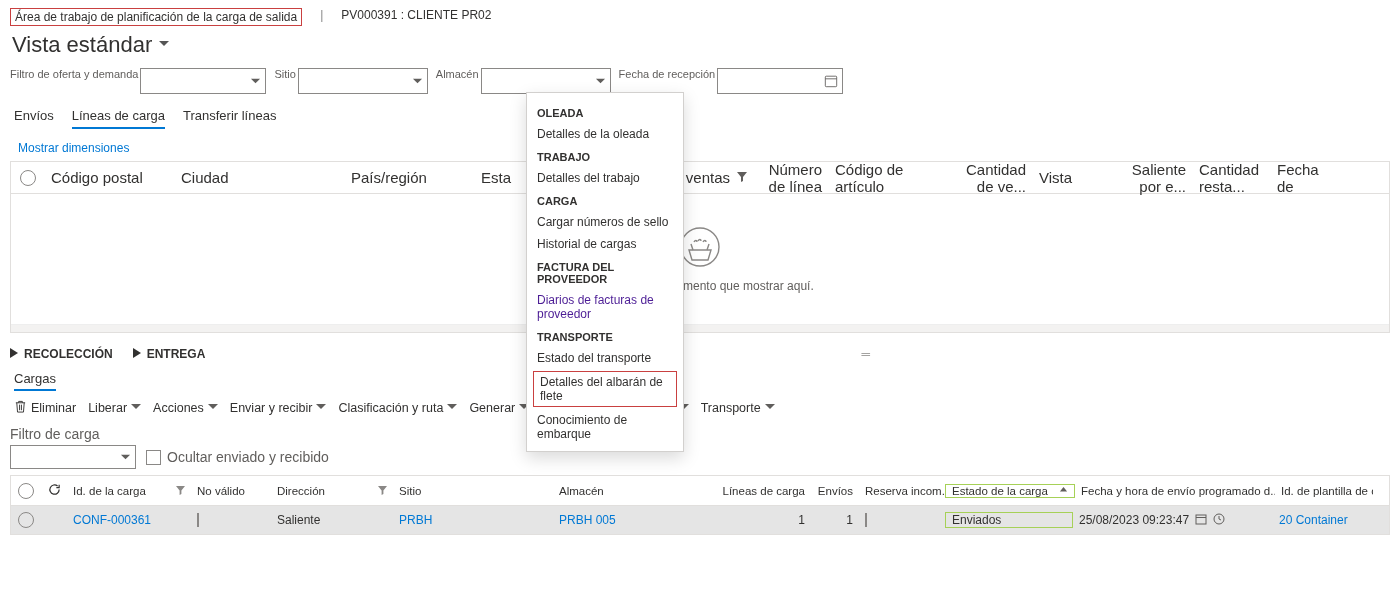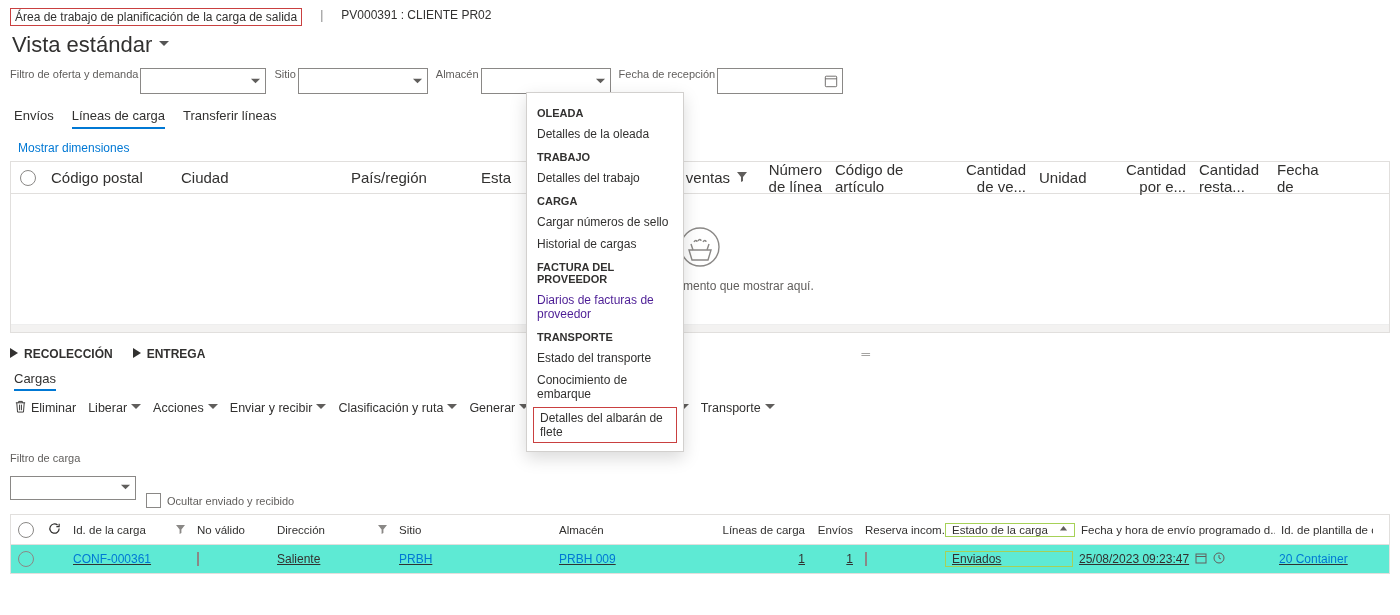--- a/index.html
+++ b/index.html
@@ -63,31 +63,31 @@
 
 
 .toolbar { display: flex; align-items: center; gap: 12px; padding: 12px 0 6px 4px; font-size: 12.5px; color: #323130; }
 .toolbar .act { display: flex; align-items: center; gap: 4px; cursor: pointer; }
 .toolbar .del { color: #323130; }
 .toolbar .chev svg { width: 10px; height: 10px; fill: #605e5c; }
 .trash svg { width: 13px; height: 13px; fill: #323130; }
 
 
 .lfilt { display: flex; flex-direction: column; gap: 3px; padding: 4px 0 6px 0; }
-.lfilt label { font-size: 11px; color: #605e5c; margin-top: 26px; }
+.lfilt label { font-size: 14px; color: #605e5c; }
 .lfilt-row { display: flex; align-items: center; gap: 10px; }
 .lfilt .combo2 { border: 1px solid #8a8886; width: 126px; height: 24px; display: flex; align-items: center; justify-content: flex-end; padding-right: 4px; }
 .combo2 svg { width: 11px; height: 11px; fill: #605e5c; }
 .chk { width: 15px; height: 15px; border: 1px solid #8a8886; }
 
 
 .lgrid { border: 1px solid #e1dfdd; }
 .lgrid-head { display: flex; align-items: center; height: 30px; border-bottom: 1px solid #e1dfdd; font-size: 11.5px; }
 .lgrid-head .cell { padding: 0 6px; overflow: hidden; white-space: nowrap; text-overflow: ellipsis; display: flex; align-items: center; gap: 3px; }
-.lgrid-row { display: flex; align-items: center; height: 28px; background: #5eead4; font-size: 12px; text-decoration: underline; }
+.lgrid-row { display: flex; align-items: center; height: 28px; background: #e5e5e5; font-size: 12px; }
 .lgrid-row .cell { padding: 0 6px; overflow: hidden; white-space: nowrap; text-overflow: ellipsis; }
 .link { color: #0078d4; }
 .refresh svg { width: 13px; height: 13px; fill: #323130; }
 .filter-s svg { width: 9px; height: 9px; fill: #8a8886; }
 .green-box { border: 1.5px solid #a6d157; }
 .sort-up svg { width: 9px; height: 9px; fill: #605e5c; }
 </style>
 </head>
 <body>
 
@@ -148,22 +148,22 @@
       <div class="item">Detalles de la oleada</div>
       <div class="section">TRABAJO</div>
       <div class="item">Detalles del trabajo</div>
       <div class="section">CARGA</div>
       <div class="item">Cargar números de sello</div>
       <div class="item">Historial de cargas</div>
       <div class="section">FACTURA DEL PROVEEDOR</div>
       <div class="item disabled">Diarios de facturas de proveedor</div>
       <div class="section">TRANSPORTE</div>
       <div class="item">Estado del transporte</div>
+      <div class="item boxed">Detalles del albarán de flete</div>
       <div class="item">Conocimiento de embarque</div>
-      <div class="item boxed">Detalles del albarán de flete</div>
     </div>
   </div>
 
   <div class="linetabs">
     <div class="tab">Envíos</div>
     <div class="tab active">Líneas de carga</div>
     <div class="tab">Transferir líneas</div>
   </div>
 
   <div class="showdim">Mostrar dimensiones</div>
@@ -179,22 +179,22 @@
       <div class="col" style="width:200px">Esta</div>
       <div class="col" style="width:80px;display:flex;justify-content:flex-end;gap:6px">
         <span>ventas</span>
         <span class="filter-icon"><svg viewBox="0 0 12 12">
               <path d="M1 1h10L7 6v4l-2 1V6z"></path>
             </svg></span>
       </div>
       <div class="col" style="width:74px;text-align:right">Número de línea</div>
       <div class="col" style="width:124px">Código de artículo</div>
       <div class="col" style="width:80px;text-align:right">Cantidad de ve...</div>
-      <div class="col" style="width:80px">Unidad</div>
-      <div class="col" style="width:80px;text-align:right">Cantidad por e...</div>
+      <div class="col" style="width:80px">Vista</div>
+      <div class="col" style="width:80px;text-align:right">Saliente por e...</div>
       <div class="col" style="width:78px">Cantidad resta...</div>
       <div class="col" style="width:48px">Fecha de</div>
     </div>
     <div class="empty-body">
       <span class="empty-icon">
         <svg width="42" height="42" viewBox="0 0 42 42">
             <circle cx="21" cy="21" r="19"></circle>
             <path d="M10 24h22l-3 10H13z"></path>
             <path d="M14 24l-2-6M28 24l2-6"></path>
             <path d="M15 16c1-2 3-2 3 0M19 15c1-2 3-2 3 0M24 16c1-2 3-2 3 0"></path>
@@ -328,21 +328,21 @@
     </div>
     <div class="lgrid-row">
       <div class="cell" style="width:30px;display:flex;justify-content:center">
           <div class="circle"></div>
         </div>
       <div class="cell" style="width:26px"></div>
       <div class="cell link" style="width:124px">CONF-000361</div>
       <div class="cell" style="width:80px"><span class="chk"></span></div>
       <div class="cell" style="width:122px">Saliente</div>
       <div class="cell link" style="width:160px">PRBH</div>
-      <div class="cell link" style="width:154px">PRBH 009</div>
+      <div class="cell link" style="width:154px">PRBH 005</div>
       <div class="cell" style="width:104px;text-align:right">1</div>
       <div class="cell" style="width:48px;text-align:right">1</div>
       <div class="cell" style="width:86px"><span class="chk"></span></div>
       <div class="cell green-box" style="width:128px">Enviados</div>
       <div class="cell" style="width:200px;display:flex;align-items:center;gap:6px">
         <span>25/08/2023 09:23:47</span>
         <span><svg width="12" height="12" viewBox="0 0 12 12">
               <rect x="1" y="2" width="10" height="9" fill="none" stroke="#605e5c"></rect>
               <path d="M1 4.5h10" stroke="#605e5c"></path>
             </svg></span>

